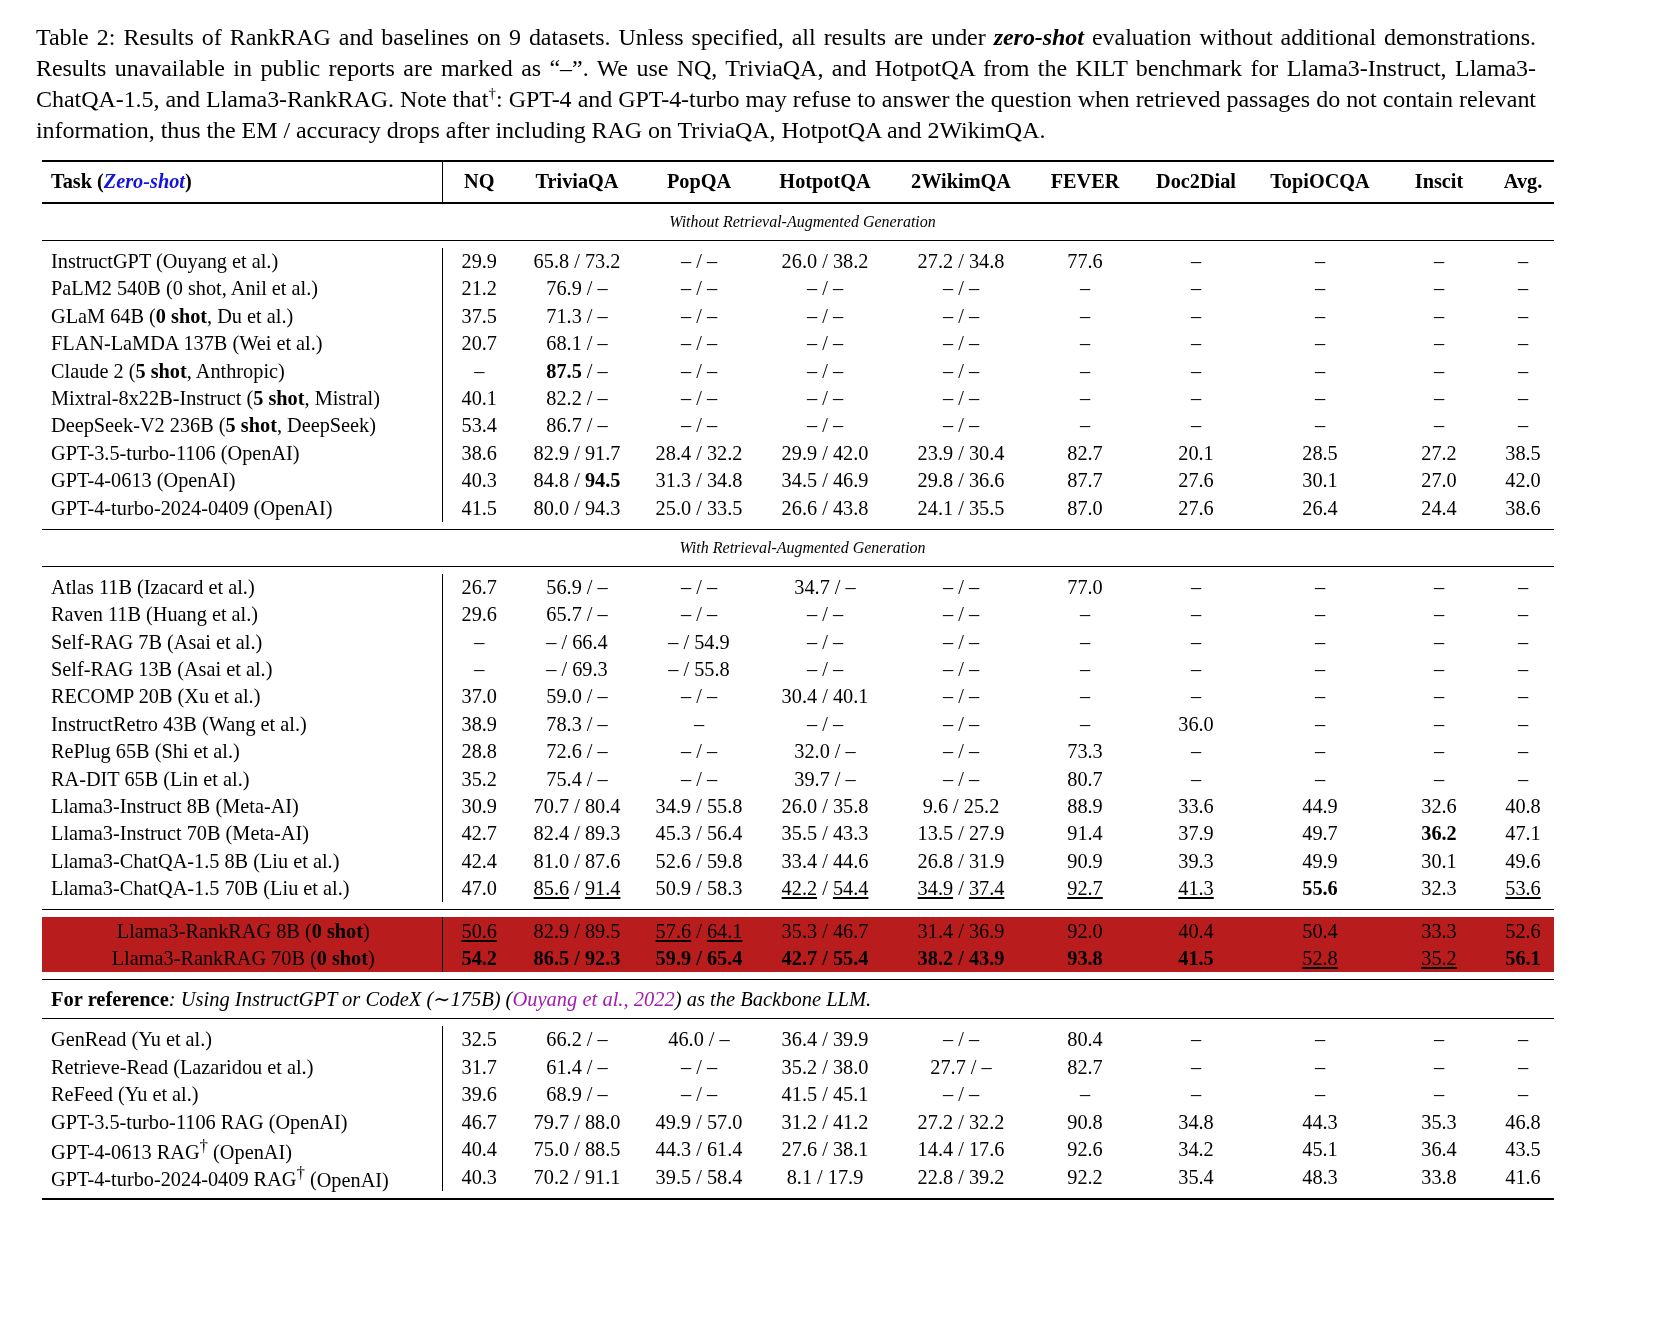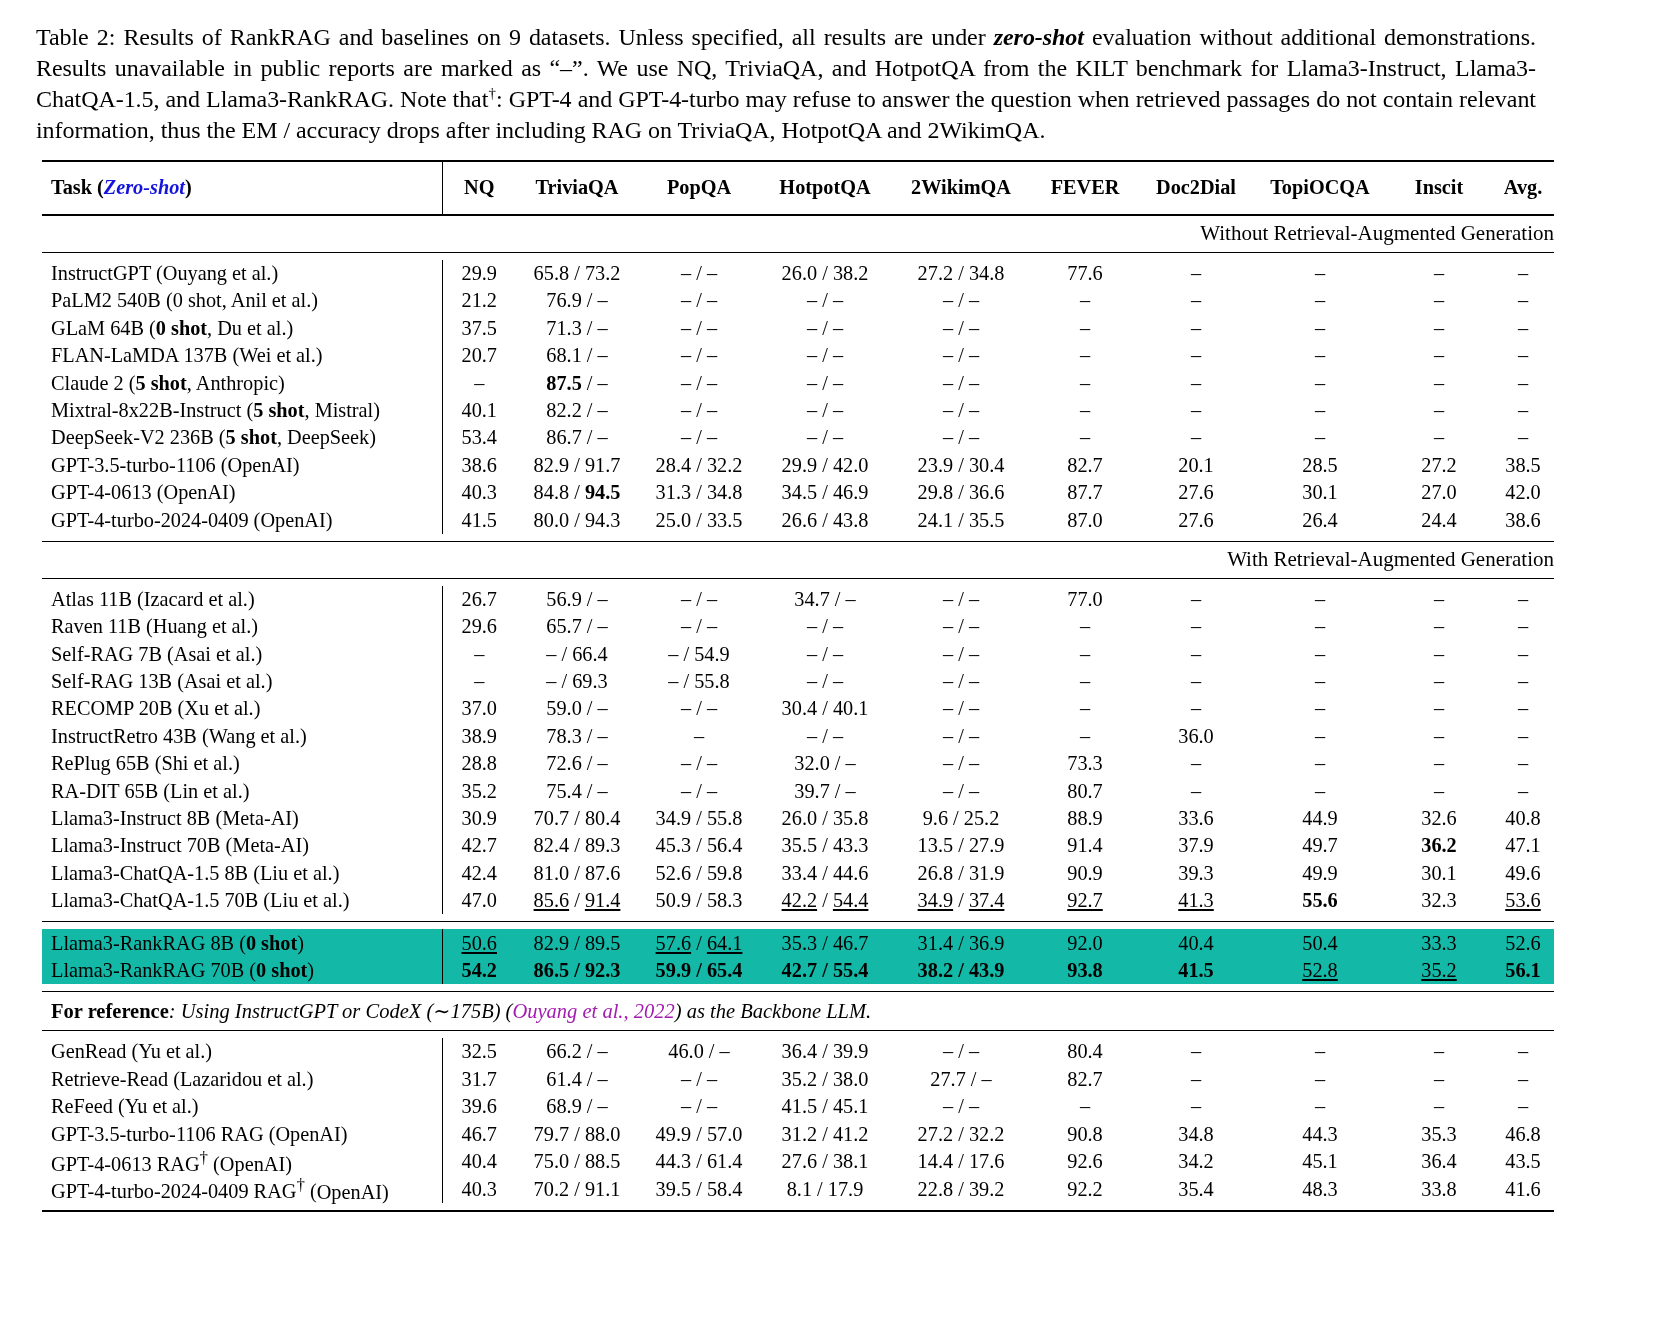--- a/index.html
+++ b/index.html
@@ -73,53 +73,54 @@
     text-align: left;
     padding-left: 9px !important;
     padding-right: 6px !important;
   }
   td.num {
     text-align: center;
   }
   td.vbar { border-left: 1.25px solid #000; }
 
   
-  .hdr td { font-weight: bold; height: 52px; }
+  .hdr td { font-weight: bold; height: 40px; }
   .hdr td.num { font-weight: bold; }
   .metric td { height: 40px; }
   .metric td.name { font-weight: bold; }
 
   .zs { color: #1414dc; font-style: italic; font-weight: bold; }
 
   
   .sectionrow td {
     height: 36px;
-    font-size: 21px;
-    text-align: right;
+    font-style: italic;
+    font-size: 16px;
+    text-align: center;
     padding-left: 9px !important;
   }
   .refrow td {
     height: 38px;
     text-align: left;
     padding-left: 9px !important;
     font-size: 20.5px;
   }
   .refrow .bold { font-weight: bold; font-style: normal; }
   .refrow .ital { font-style: italic; }
   .refrow .cite { color: #a21caf; font-style: italic; }
 
   
   tr.data td { height: 27.4px; }
   tr.data td.name { font-size: 20.3px; }
   tr.data td.num { font-size: 20.3px; }
 
   .cite { color: #000000; }
 
   
-  tr.hl td { background: #14b8a6; }
+  tr.hl td { background: #b91c1c; text-align: center; }
   tr.gap2 td { height: 7px; }
 </style>
 </head>
 <body>
 
 <div class="page">
 
   <p class="caption">
     <span>Table 2:</span><span> Results of RankRAG and baselines on 9 datasets. Unless specified, all results are under </span><span class="bi">zero-shot</span><span> evaluation without additional demonstrations. Results unavailable in public reports are marked as “–”. We use NQ, TriviaQA, and HotpotQA from the KILT benchmark for Llama3-Instruct, Llama3-ChatQA-1.5, and Llama3-RankRAG. Note that</span><span class="sup">†</span><span>: GPT-4 and GPT-4-turbo may refuse to answer the question when retrieved passages do not contain relevant information, thus the EM / accuracy drops after including RAG on TriviaQA, HotpotQA and 2WikimQA.</span>
   </p>

